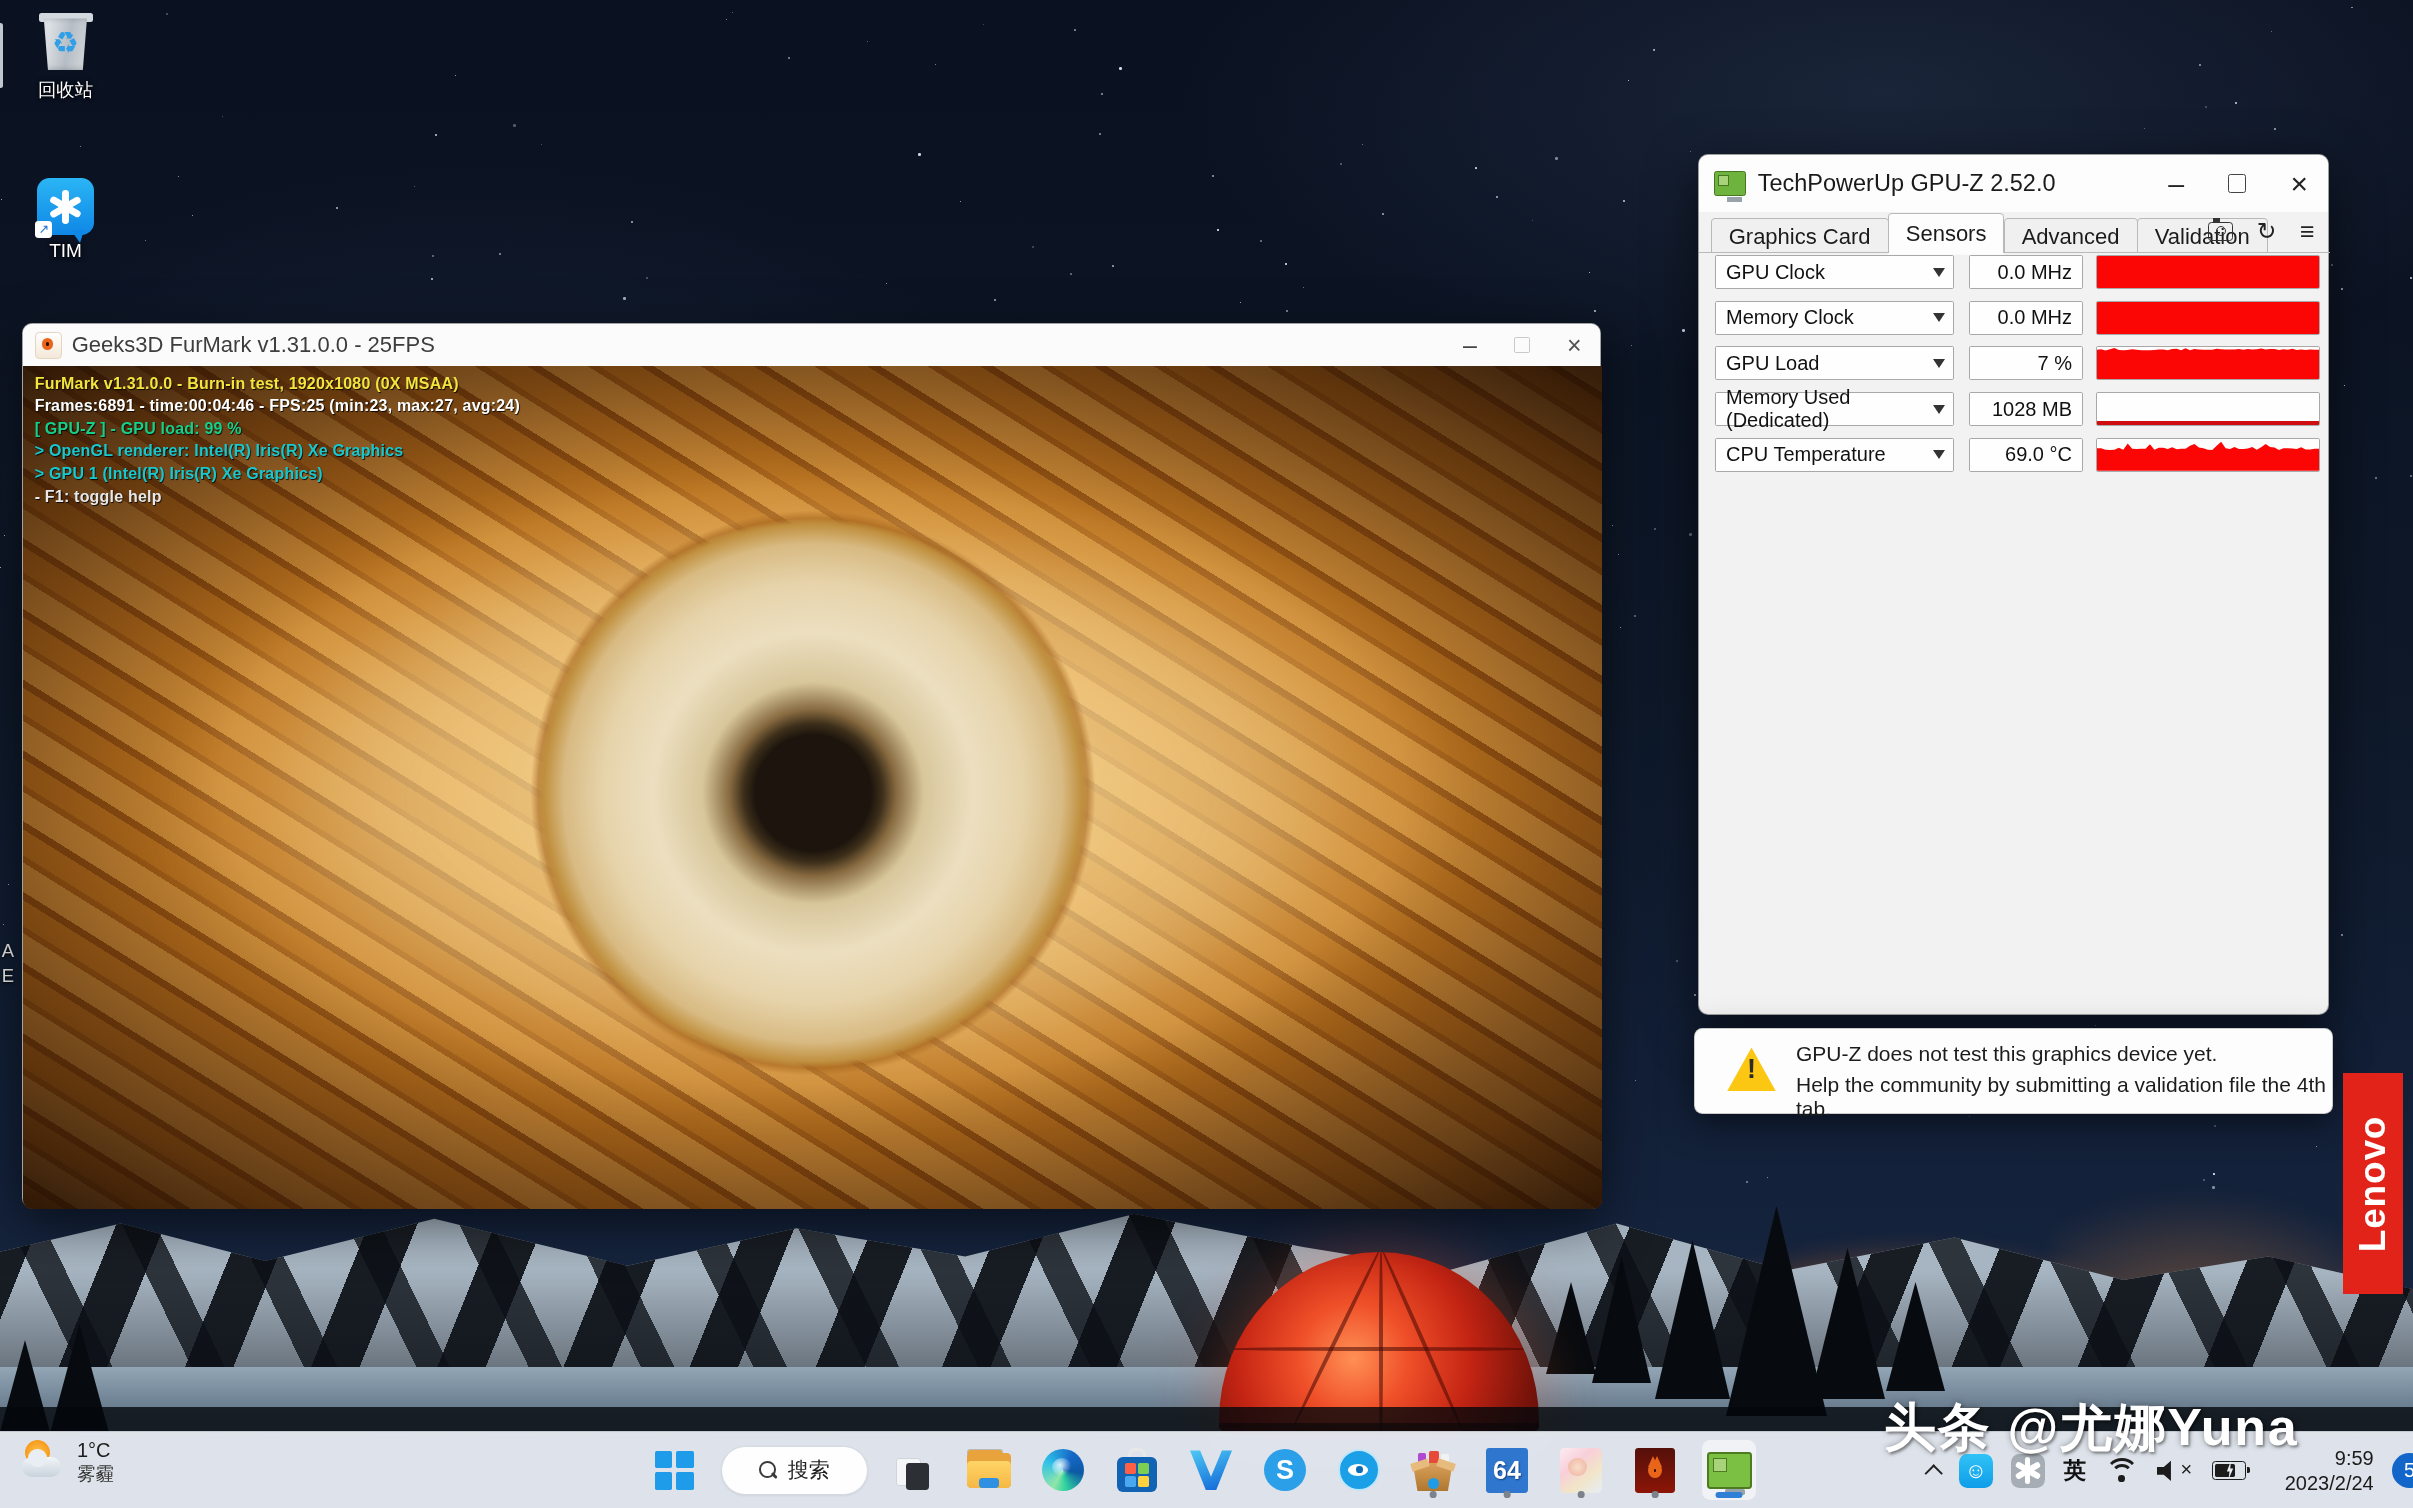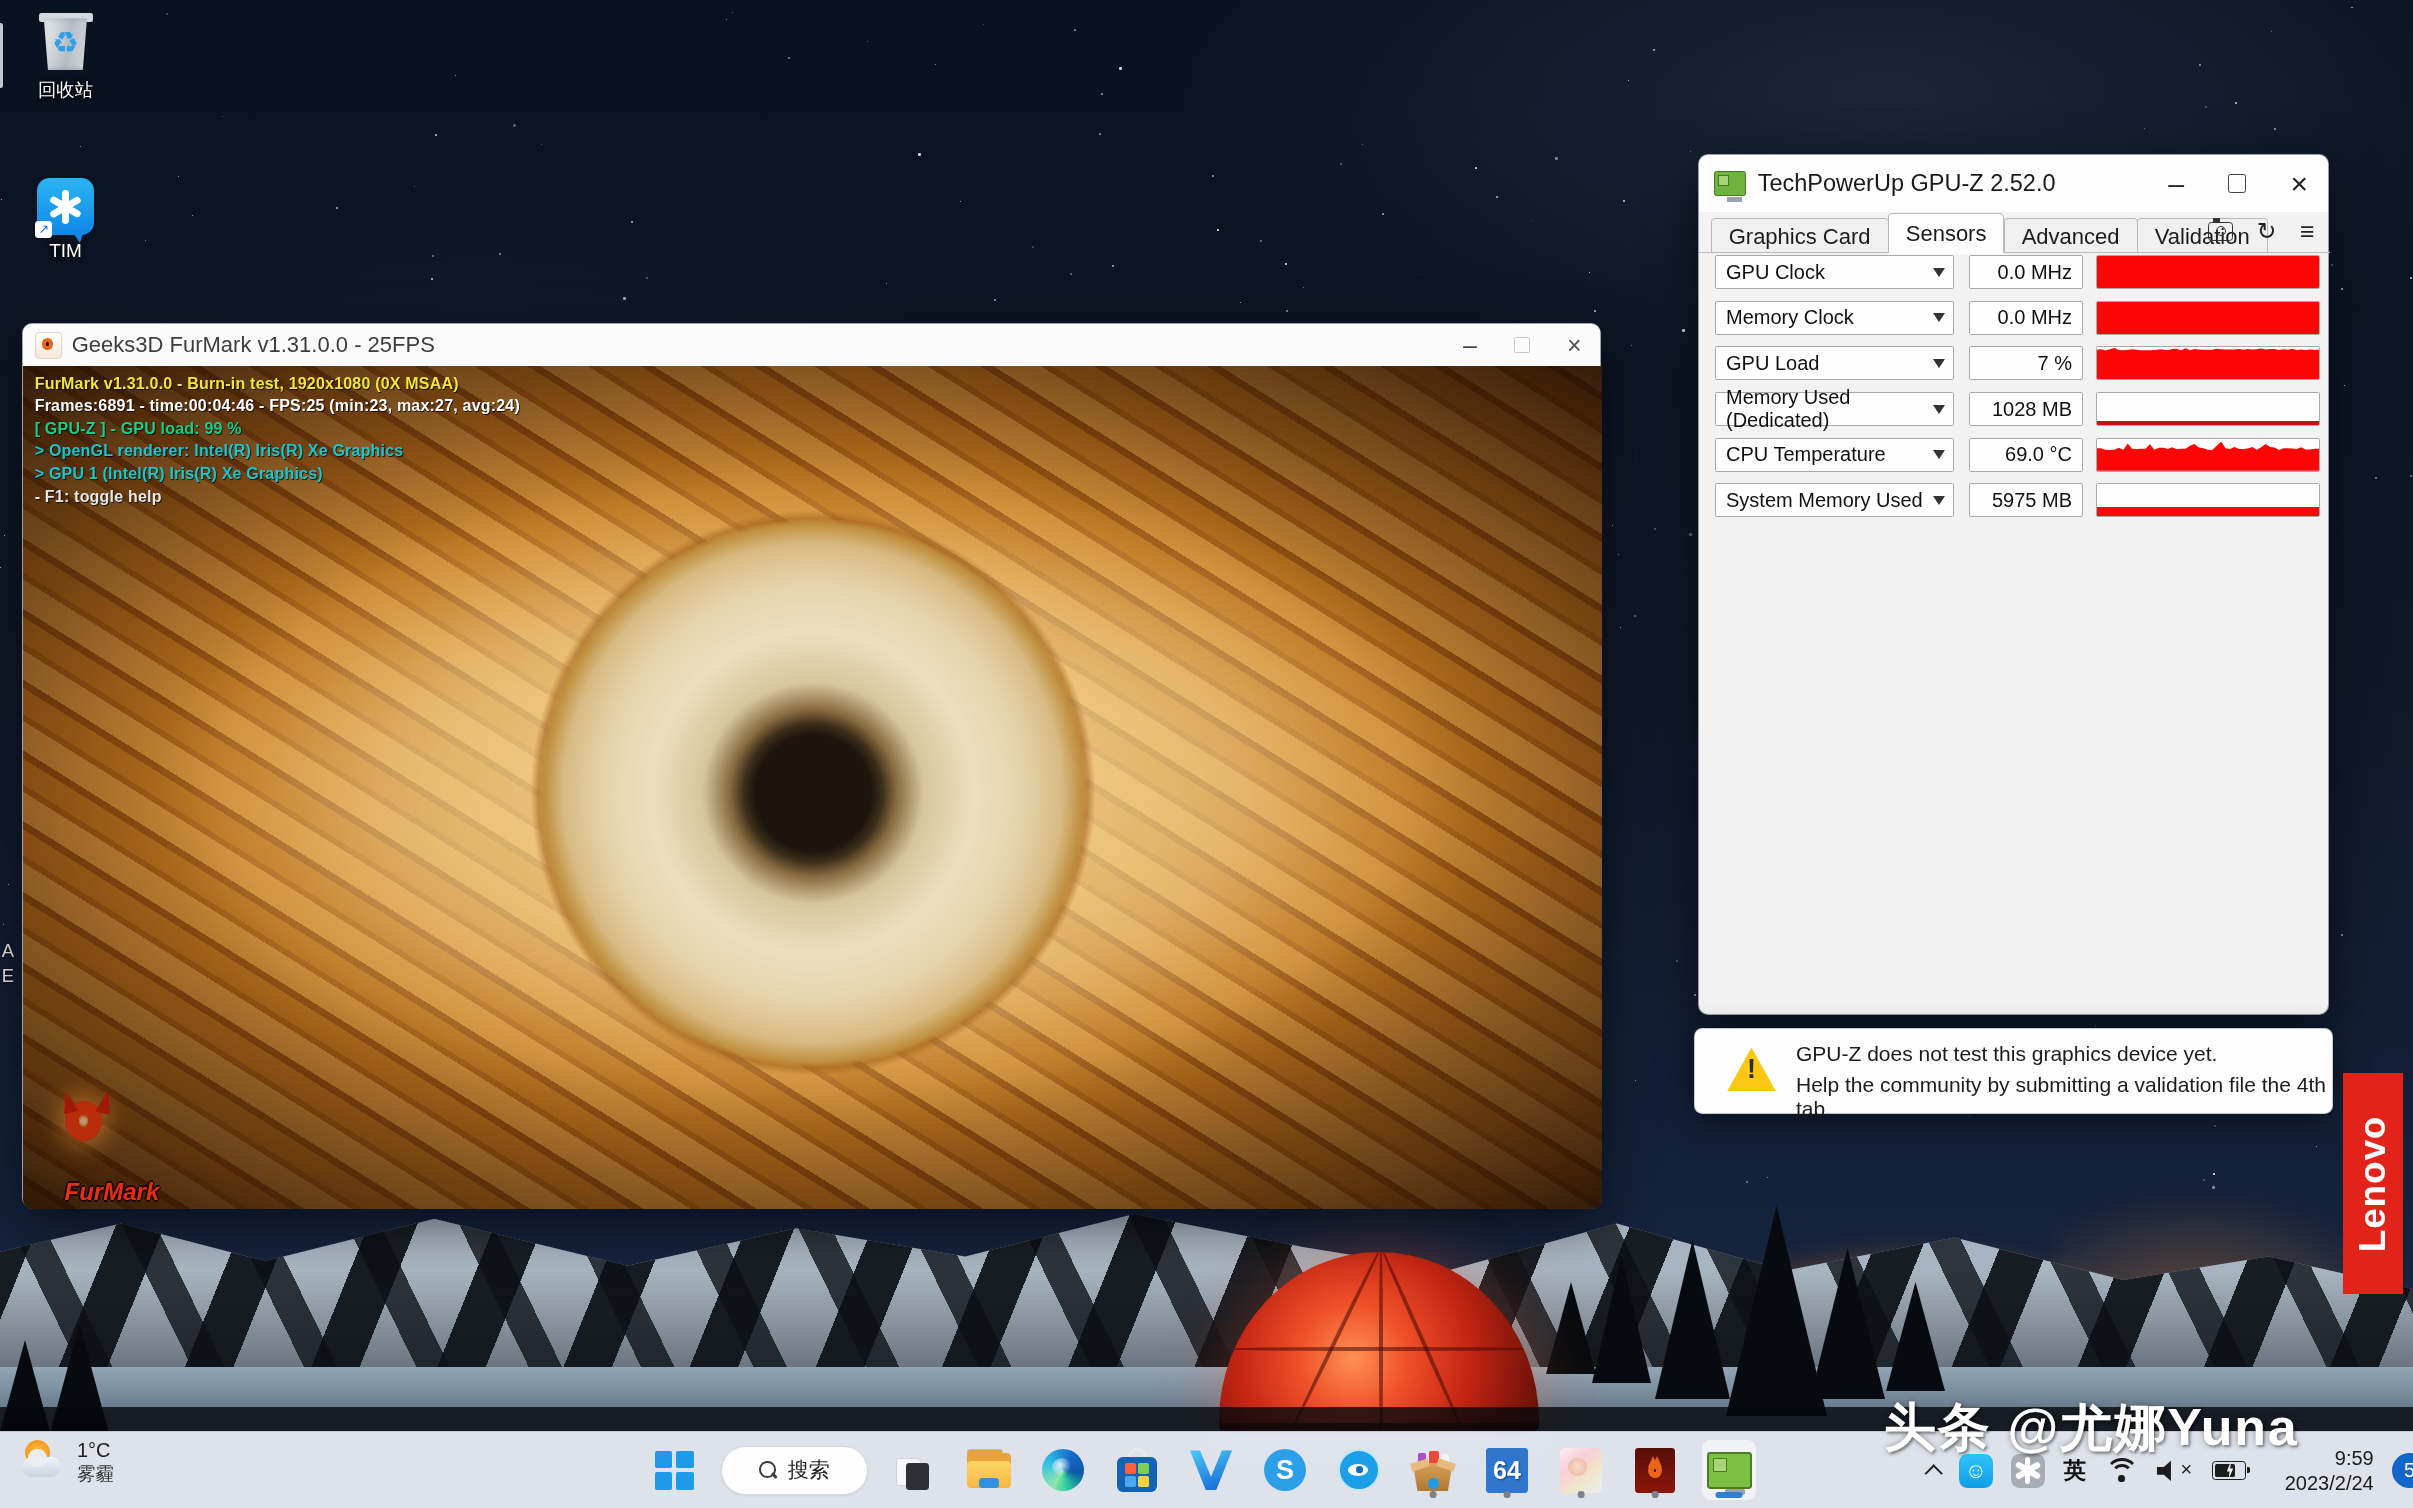--- a/index.html
+++ b/index.html
@@ -667,26 +667,20 @@
     <div class="eye"></div>
     <div class="vignette"></div>
     <div class="osd" id="osd">
         <div style="color: rgb(243, 229, 62);">FurMark v1.31.0.0 - Burn-in test, 1920x1080 (0X MSAA)</div>
         <div style="color: rgb(255, 255, 255);">Frames:6891 - time:00:04:46 - FPS:25 (min:23, max:27, avg:24)</div>
         <div style="color: rgb(22, 208, 138);">[ GPU-Z ] - GPU load: 99 %</div>
         <div style="color: rgb(24, 200, 207);">&gt; OpenGL renderer: Intel(R) Iris(R) Xe Graphics</div>
         <div style="color: rgb(24, 200, 207);">&gt; GPU 1 (Intel(R) Iris(R) Xe Graphics)</div>
         <div style="color: rgb(232, 232, 232);">- F1: toggle help</div>
       </div>
-    <div class="fm-logo">
-      <div class="ring"></div>
-      <div class="tip" style="left:25px;top:-8.4px;width:15px;height:22px;transform:rotate(-14deg)"></div>
-      <div class="tip" style="left:62px;top:-10px;width:15px;height:23.5px;transform:rotate(14deg)"></div>
-      <div class="txt">FurMark</div>
-    </div>
   </div>
 </div>
 
 <div class="win" id="gpuz">
   <div class="titlebar">
     <div class="gz-ico">
         <i></i>
         <b></b>
       </div>
     <div class="title">TechPowerUp GPU-Z 2.52.0</div>
@@ -750,30 +744,20 @@
         </div>
       </div>
       <div class="srow">
         <div class="sbox slabel">
           <span>CPU Temperature</span>
           <i class="dd"></i>
         </div>
         <div class="sbox svalue">69.0 °C</div>
         <div class="sbox sgraph">
           <div class="g-fill" style="background: rgb(251, 5, 5); clip-path: polygon(0% 100%, 0% 29.3%, 2% 29.7%, 4% 34.6%, 6% 34.9%, 8% 34%, 10% 28.4%, 12% 34.1%, 14% 14.9%, 16% 31.5%, 18% 32.1%, 20% 31.6%, 22% 31.1%, 24% 17.3%, 26% 34.3%, 28% 27.8%, 30% 28.2%, 32% 31.9%, 34% 26.6%, 36% 33.2%, 38% 31.6%, 40% 31%, 42% 21.6%, 44% 16.1%, 46% 27.1%, 48% 29.7%, 50% 34.7%, 52% 34.9%, 54% 22%, 56% 9.7%, 58% 29.8%, 60% 32.1%, 62% 26%, 64% 31.9%, 66% 32.4%, 68% 30.1%, 70% 26.1%, 72% 34.7%, 74% 26.4%, 76% 16.6%, 78% 26%, 80% 27.3%, 82% 35%, 84% 30%, 86% 29.5%, 88% 30.4%, 90% 32.3%, 92% 26.8%, 94% 33.3%, 96% 33.6%, 98% 30.9%, 100% 31.6%, 100% 100%);"></div>
-        </div>
-      </div>
-      <div class="srow">
-        <div class="sbox slabel">
-          <span>System Memory Used</span>
-          <i class="dd"></i>
-        </div>
-        <div class="sbox svalue">5975 MB</div>
-        <div class="sbox sgraph">
-          <div class="g-band" style="height: 30%; background: rgb(251, 5, 5);"></div>
         </div>
       </div>
     </div>
 </div>
 
 <div id="warnpanel">
   <div class="warn-tri"></div>
   <div class="l1">GPU-Z does not test this graphics device yet.</div>
   <div class="l2">Help the community by submitting a validation file the 4th tab.</div>
 </div>

